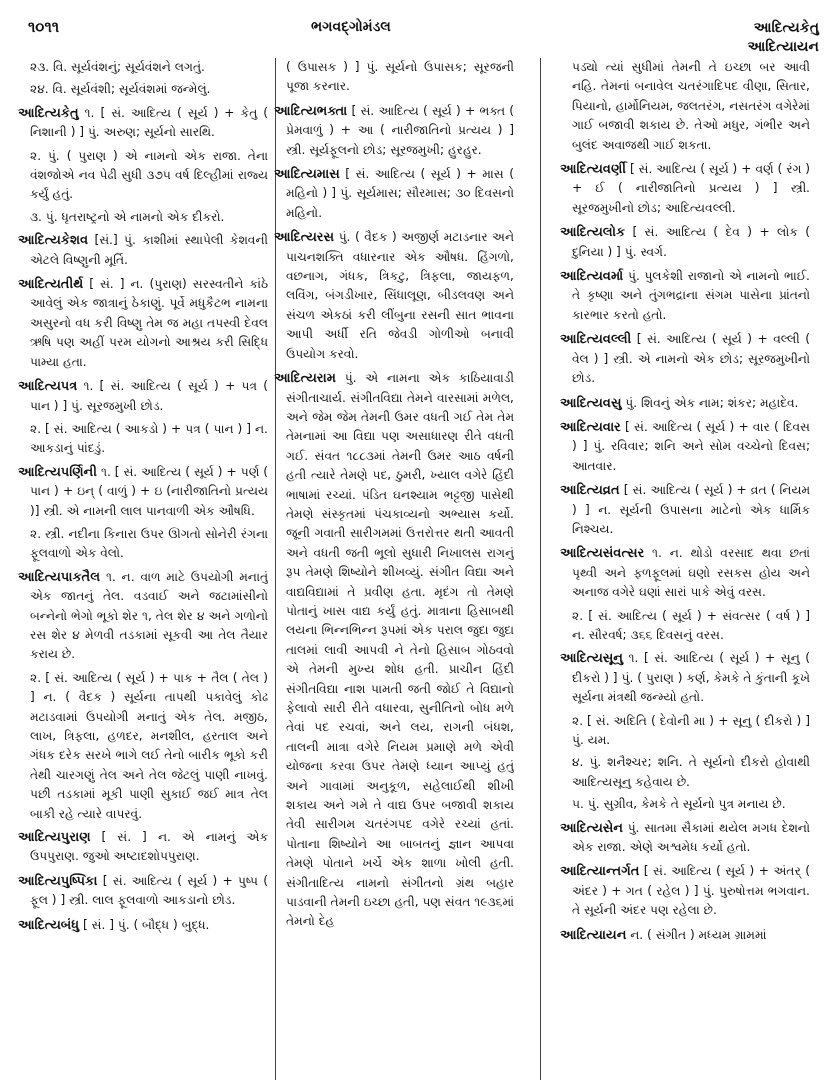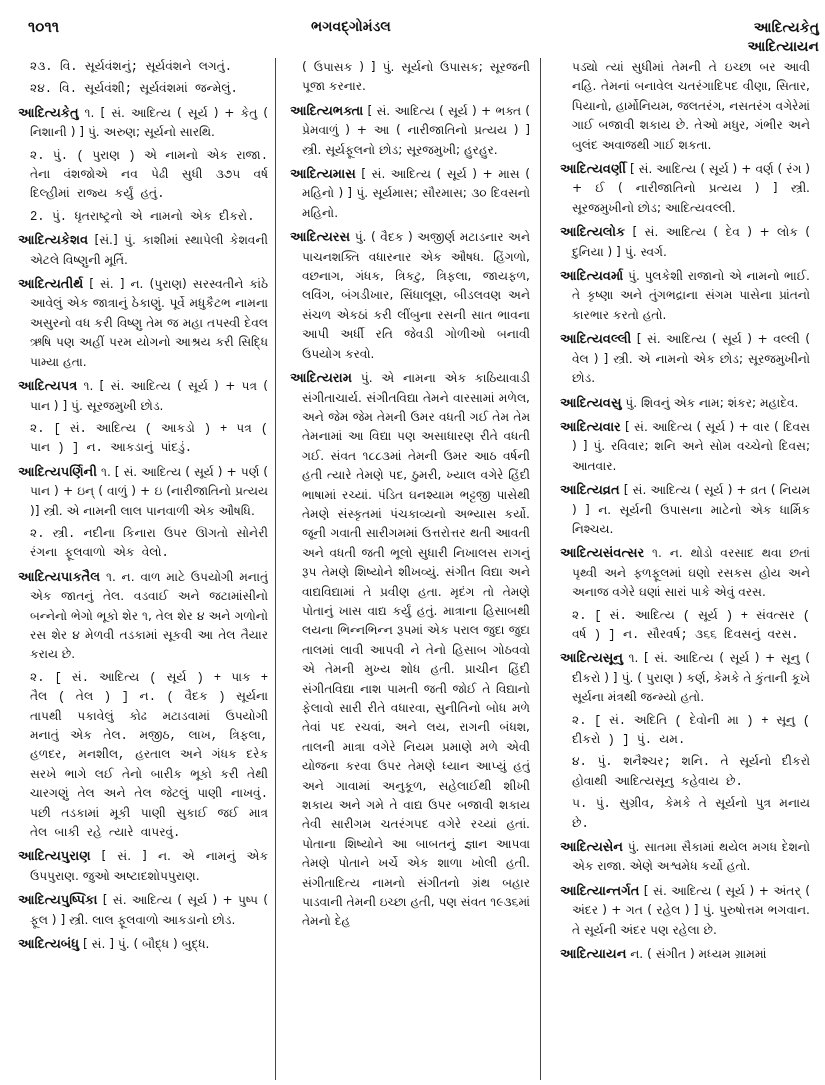--- a/index.html
+++ b/index.html
@@ -9,27 +9,27 @@
   }
   .header { position: absolute; left: 8px; top: 0; width: 825px; height: 56px; }
   .page-num { position: absolute; left: 20px; top: 18px; font-size: 15px; font-weight: bold; }
   .book-title { position: absolute; left: 0; width: 686px; top: 18px; text-align: center; font-size: 14px; font-weight: bold; }
   .guide { position: absolute; right: 14px; top: 18px; text-align: right; font-size: 14px; font-weight: bold; line-height: 19px; }
   .col {
     position: absolute; top: 58px; height: 1020px; overflow: hidden;
     font-size: 12.2px; line-height: 19.4px; text-align: justify;
   }
   .col1 { left: 18px; width: 250px; }
-  .col2 { left: 290px; width: 240px; }
+  .col2 { left: 274px; width: 240px; }
   .col3 { left: 560px; width: 250px; }
   .divider { position: absolute; top: 58px; height: 1022px; width: 1px; background: #444; }
   .d1 { left: 275px; }
   .d2 { left: 540px; }
   .entry { margin: 0 0 4px 0; padding-left: 12px; text-indent: -12px; }
-  .sub { margin: 0 0 3px 0; padding-left: 12px; font-family: Liberation Mono, monospace; }
+  .sub { margin: 0 0 3px 0; padding-left: 12px; }
   .cont { margin: 0 0 4px 0; padding-left: 12px; }
   .hw { font-weight: bold; font-size: 13px; }
 </style>
 </head>
 <body>
 
 <div class="header">
   <div class="page-num">૧૦૧૧</div>
   <div class="book-title">ભગવદ્ગોમંડલ</div>
   <div class="guide">
@@ -39,21 +39,21 @@
 </div>
 
 <div class="divider d1"></div>
 <div class="divider d2"></div>
 
 <div class="col col1">
     <p class="sub">૨૩. વિ. સૂર્યવંશનું; સૂર્યવંશને લગતું.</p>
     <p class="sub">૨૪. વિ. સૂર્યવંશી; સૂર્યવંશમાં જન્મેલું.</p>
     <p class="entry"><span class="hw">આદિત્યકેતુ</span><span> ૧. [ સં. આદિત્ય ( સૂર્ય ) + કેતુ ( નિશાની ) ] પું. અરુણ; સૂર્યનો સારથિ.</span></p>
     <p class="sub">૨. પું. ( પુરાણ ) એ નામનો એક રાજા. તેના વંશજોએ નવ પેઢી સુધી ૩૭૫ વર્ષ દિલ્હીમાં રાજ્ય કર્યું હતું.</p>
-    <p class="sub">2. પું. ધૃતરાષ્ટ્રનો એ નામનો એક દીકરો.</p>
+    <p class="sub">૩. પું. ધૃતરાષ્ટ્રનો એ નામનો એક દીકરો.</p>
     <p class="entry"><span class="hw">આદિત્યકેશવ</span><span> [સં.] પું. કાશીમાં સ્થાપેલી કેશવની એટલે વિષ્ણુની મૂર્તિ.</span></p>
     <p class="entry"><span class="hw">આદિત્યતીર્થ</span><span> [ સં. ] ન. (પુરાણ) સરસ્વતીને કાંઠે આવેલું એક જાત્રાનું ઠેકાણું. પૂર્વે મધુકૈટભ નામના અસુરનો વધ કરી વિષ્ણુ તેમ જ મહા તપસ્વી દેવલ ઋષિ પણ અહીં પરમ યોગનો આશ્રય કરી સિદ્ધિ પામ્યા હતા.</span></p>
     <p class="entry"><span class="hw">આદિત્યપત્ર</span><span> ૧. [ સં. આદિત્ય ( સૂર્ય ) + પત્ર ( પાન ) ] પું. સૂરજમુખી છોડ.</span></p>
     <p class="sub">૨. [ સં. આદિત્ય ( આકડો ) + પત્ર ( પાન ) ] ન. આકડાનું પાંદડું.</p>
     <p class="entry"><span class="hw">આદિત્યપર્ણિની</span><span> ૧. [ સં. આદિત્ય ( સૂર્ય ) + પર્ણ ( પાન ) + ઇન્ ( વાળું ) + ઇ (નારીજાતિનો પ્રત્યય )] સ્ત્રી. એ નામની લાલ પાનવાળી એક ઔષધિ.</span></p>
     <p class="sub">૨. સ્ત્રી. નદીના કિનારા ઉપર ઊગતો સોનેરી રંગના ફૂલવાળો એક વેલો.</p>
     <p class="entry"><span class="hw">આદિત્યપાકતૈલ</span><span> ૧. ન. વાળ માટે ઉપયોગી મનાતું એક જાતનું તેલ. વડવાઈ અને જટામાંસીનો બન્નેનો ભેગો ભૂકો શેર ૧, તેલ શેર ૪ અને ગળોનો રસ શેર ૪ મેળવી તડકામાં સૂકવી આ તેલ તૈયાર કરાય છે.</span></p>
     <p class="sub">૨. [ સં. આદિત્ય ( સૂર્ય ) + પાક + તૈલ ( તેલ ) ] ન. ( વૈદક ) સૂર્યના તાપથી પકાવેલું કોઢ મટાડવામાં ઉપયોગી મનાતું એક તેલ. મજીઠ, લાખ, ત્રિફલા, હળદર, મનશીલ, હરતાલ અને ગંધક દરેક સરખે ભાગે લઈ તેનો બારીક ભૂકો કરી તેથી ચારગણું તેલ અને તેલ જેટલું પાણી નાખવું. પછી તડકામાં મૂકી પાણી સુકાઈ જઈ માત્ર તેલ બાકી રહે ત્યારે વાપરવું.</p>
     <p class="entry"><span class="hw">આદિત્યપુરાણ</span><span> [ સં. ] ન. એ નામનું એક ઉપપુરાણ. જુઓ અષ્ટાદશોપપુરાણ.</span></p>
     <p class="entry"><span class="hw">આદિત્યપુષ્પિકા</span><span> [ સં. આદિત્ય ( સૂર્ય ) + પુષ્પ ( ફૂલ ) ] સ્ત્રી. લાલ ફૂલવાળો આકડાનો છોડ.</span></p>

